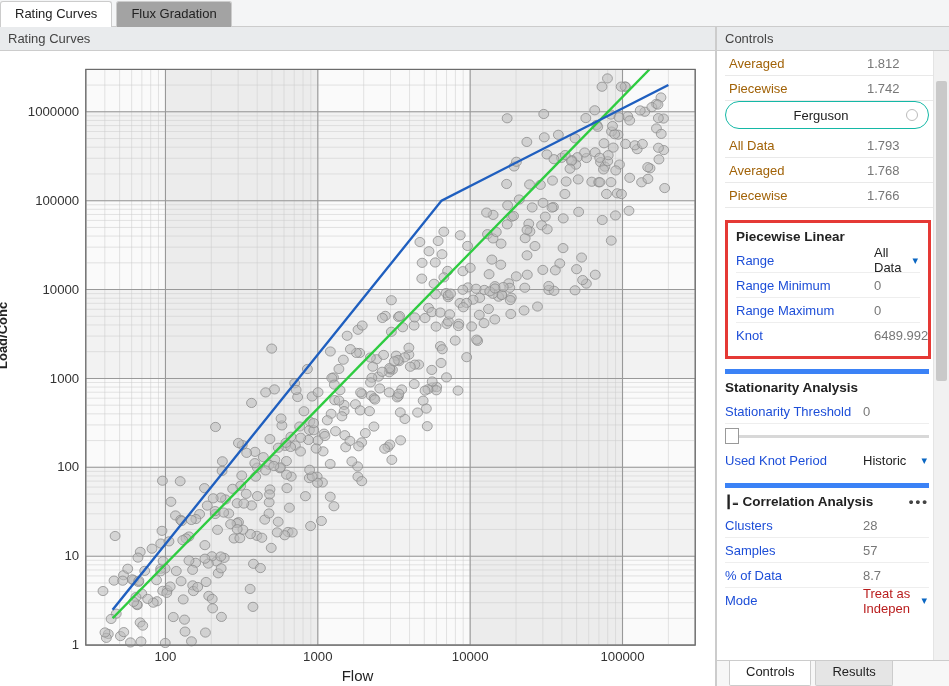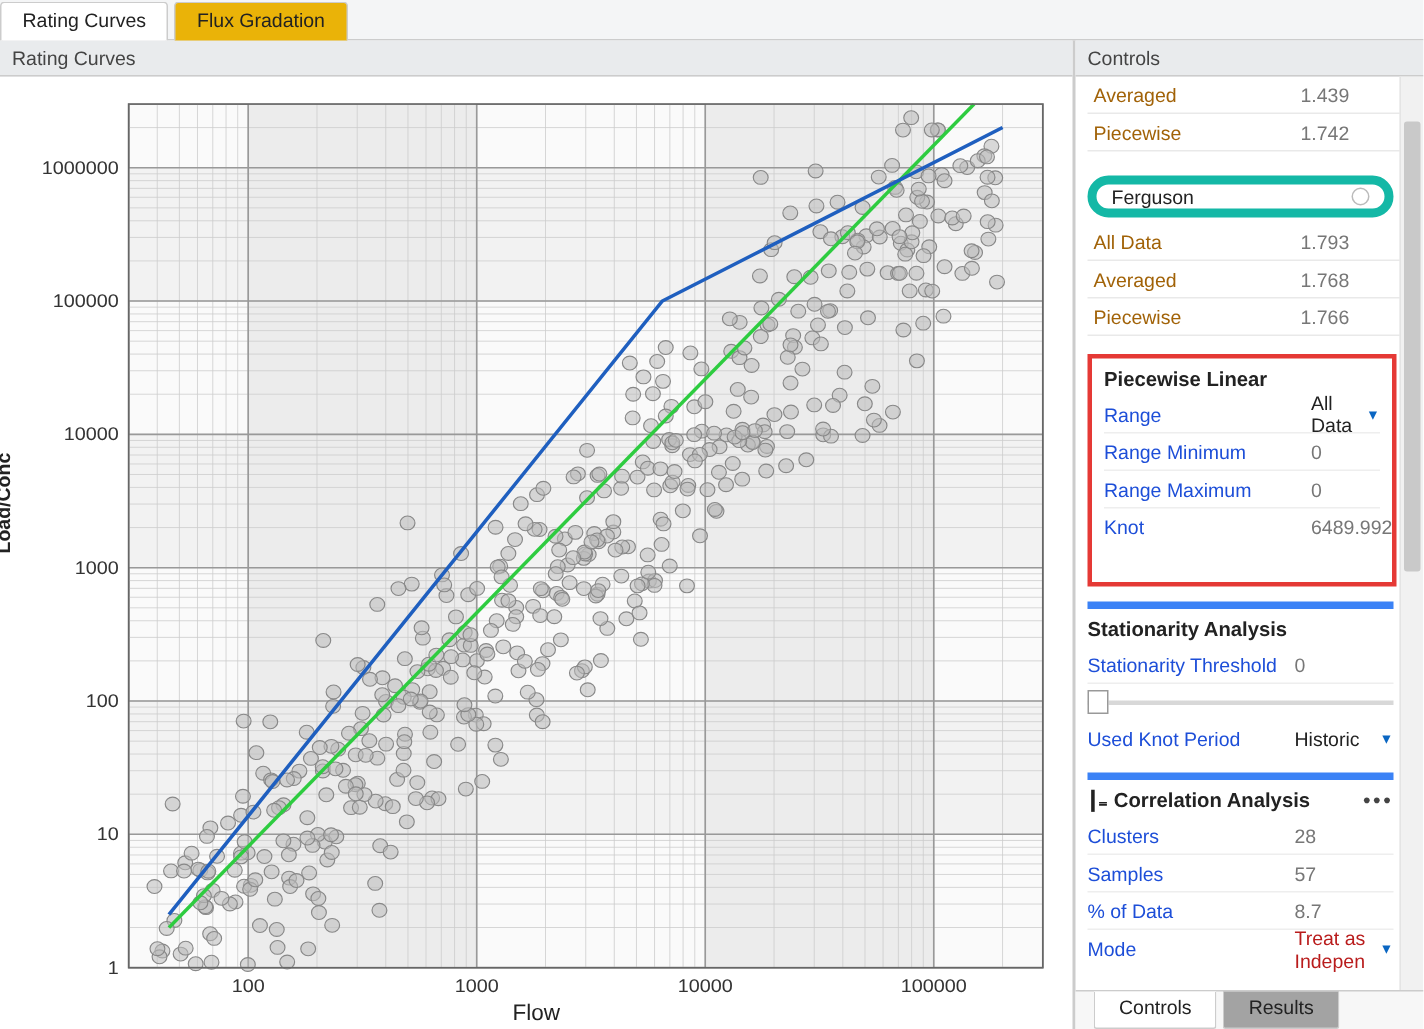--- a/index.html
+++ b/index.html
@@ -1,50 +1,50 @@
 <!DOCTYPE html>
 <html><head>
 <meta charset="utf-8">
 <style>
   * { box-sizing: border-box; }
   html, body { margin:0; padding:0; font-family: "Segoe UI", Arial, sans-serif; font-size:13px; color:#222; background:#fff; }
   .app { width:949px; height:686px; display:flex; flex-direction:column; position:relative; }
   .top-tabs { height:27px; display:flex; border-bottom:1px solid #ccc; background:#f4f5f6; }
-  .top-tabs .tab { padding:4px 14px; border:1px solid #ccc; border-bottom:none; margin-right:4px; background:#eab308; cursor:pointer; font-size:13px; border-radius:3px 3px 0 0; position:relative; top:1px; }
+  .top-tabs .tab { padding:4px 14px; border:1px solid #ccc; border-bottom:none; margin-right:4px; background:#a3a3a3; cursor:pointer; font-size:13px; border-radius:3px 3px 0 0; position:relative; top:1px; }
   .top-tabs .tab.active { background:#fff; }
   .body { flex:1; display:flex; min-height:0; }
   .left { flex:1; display:flex; flex-direction:column; border-right:1px solid #ccc; min-width:0; }
   .pane-title { background:#e9ebed; border-bottom:1px solid #ccc; padding:4px 8px; font-size:13px; color:#444; }
   .chart-wrap { flex:1; position:relative; overflow:hidden; }
   svg.chart { position:absolute; inset:0; width:100%; height:100%; }
   .axis-label-y { position:absolute; left:2px; top:50%; transform:translateY(-50%) rotate(-90deg); transform-origin:left center; font-weight:600; font-size:13px; }
   .axis-label-x { position:absolute; bottom:2px; left:50%; transform:translateX(-50%); font-weight:400; font-size:15px; }
   .right { width:233px; display:flex; flex-direction:column; border-left:1px solid #ccc; min-width:0; }
   .right-body { flex:1; overflow:hidden; padding:0 2px 0 8px; position:relative; }
   .scrollbar { position:absolute; right:0; top:0; bottom:0; width:16px; background:#f1f1f1; border-left:1px solid #e4e4e4; }
   .scroll-thumb { position:absolute; left:2px; right:2px; top:30px; height:300px; background:#c9c9c9; border-radius:2px; }
   .row { display:flex; align-items:center; height:25px; border-bottom:1px solid #e9e9e9; }
   .row .lab { flex:0 0 142px; padding-left:4px; color:#a16207; }
   .row .val { flex:1; color:#777; }
-  .pill { display:flex; align-items:center; height:28px; border:6px solid #14b8a6; border-radius:14px; margin:16px 18px 4px 0; padding:0 10px; }
+  .pill { display:flex; align-items:center; height:28px; border:1px solid #14b8a6; border-radius:14px; margin:0 18px 4px 0; padding:0 10px;text-align:center; }
   .pill .txt { flex:1; }
   .pill .circ { width:12px; height:12px; border:1.5px solid #bbb; border-radius:50%; }
   .section { margin-top:10px; border-top:5px solid #3b82f6; padding-top:6px; margin-right:18px; }
-  .section.redbox { border:3px solid #e53935; padding:6px 8px 24px 8px; margin-right:16px; margin-top:12px; }
+  .section.redbox { border:3px solid #e53935; padding:6px 8px 8px 8px; margin-right:16px; margin-top:12px; }
   .section h4 { margin:0 0 4px 0; font-size:13.5px; font-weight:700; color:#222; display:flex; align-items:center; }
   .section h4 .icon { margin-right:4px; font-size:12px; }
   .section h4 .more { margin-left:auto; letter-spacing:2px; font-weight:700; cursor:pointer; color:#444; }
   .srow { display:flex; align-items:center; height:25px; border-bottom:1px solid #eee; }
   .srow .lab { flex:0 0 138px; padding-left:0; color:#1d4ed8; }
   .srow .val { flex:1; color:#777; }
   .srow .chev { color:#0a66c2; font-size:11px; padding-right:2px; }
   .slider-track { position:relative; height:20px; background:linear-gradient(to right,#d8d8d8,#d8d8d8) center/100% 3px no-repeat; margin:2px 0 2px 0; }
   .slider-thumb { position:absolute; top:2px; width:14px; height:16px; background:#fff; border:1px solid #999; }
   .bottom-tabs { display:flex; height:26px; border-top:1px solid #ccc; background:#f7f7f7; padding-left:12px; }
-  .bottom-tabs .btab { padding:3px 16px; border:1px solid #ccc; border-top:none; margin-right:4px; background:#a3a3a3; cursor:pointer; font-size:13px; border-radius:0 0 2px 2px; }
+  .bottom-tabs .btab { padding:3px 16px; border:1px solid #ccc; border-top:none; margin-right:4px; background:#e5e5e5; cursor:pointer; font-size:13px; border-radius:0 0 2px 2px; }
   .bottom-tabs .btab.active { background:#fff; }
 </style>
 </head>
 <body>
 <div class="app">
 
   <div class="top-tabs">
     <div class="tab active">Rating Curves</div>
     <div class="tab">Flux Gradation</div>
   </div>
@@ -681,21 +681,21 @@
 
     <div class="right">
       <div class="pane-title">Controls</div>
       <div class="right-body">
         <div class="scrollbar">
             <div class="scroll-thumb"></div>
           </div>
 
         <div class="row">
             <span class="lab">Averaged</span>
-            <span class="val">1.439</span>
+            <span class="val">1.812</span>
           </div>
         <div class="row">
             <span class="lab">Piecewise</span>
             <span class="val">1.742</span>
           </div>
 
         <div class="pill">
           <span class="txt">Ferguson</span>
           <span class="circ"></span>
         </div>

